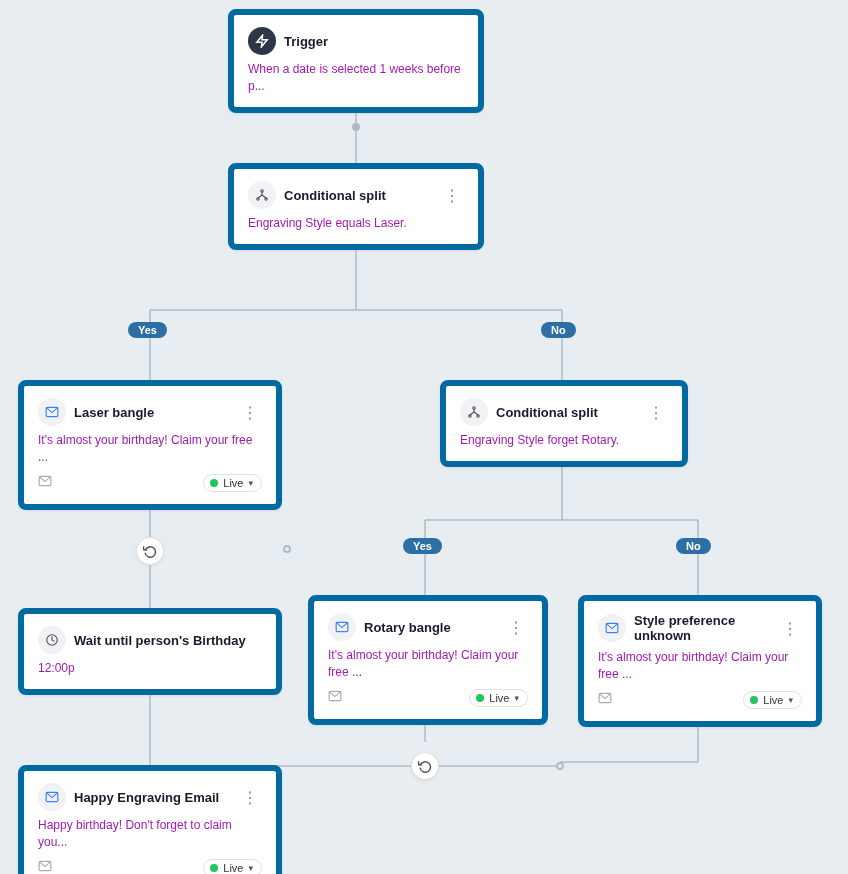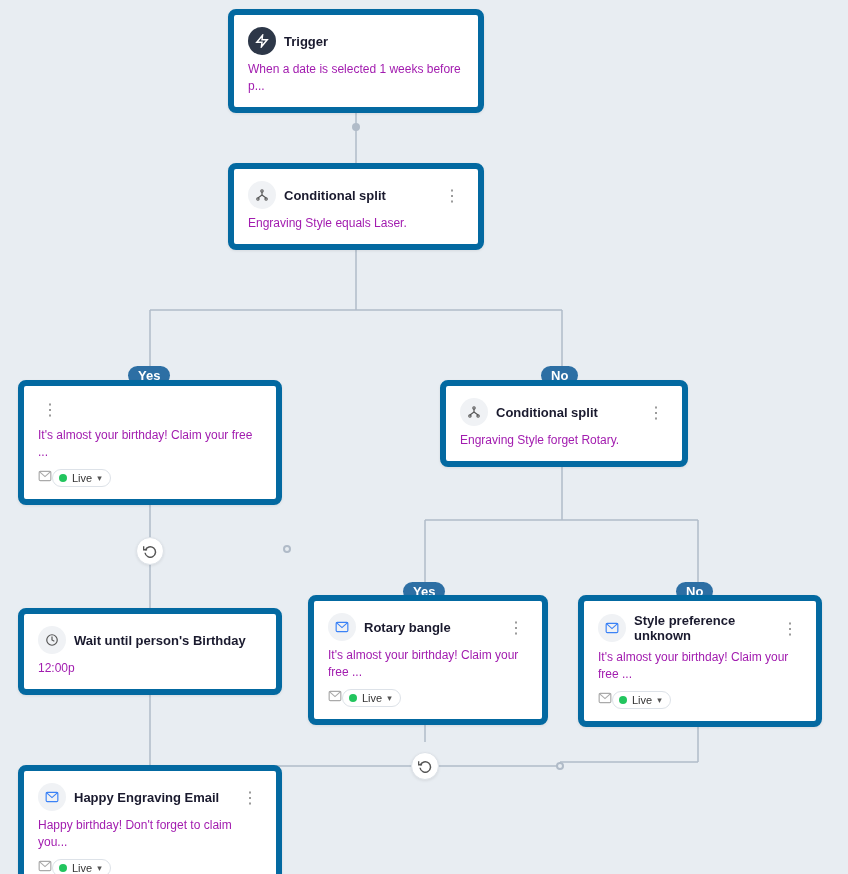--- a/index.html
+++ b/index.html
@@ -43,20 +43,21 @@
       color: #1a1a2e;
     }
     .card-subtitle {
       font-size: 12px;
       color: #a21caf;
       line-height: 1.4;
     }
     .card-footer {
       display: flex;
       align-items: center;
+      justify-content: space-between;
       margin-top: 8px;
     }
     .icon-circle {
       width: 28px; height: 28px;
       border-radius: 50%;
       background: #f0f2f5;
       display: flex; align-items: center; justify-content: center;
       flex-shrink: 0;
     }
     .icon-circle.dark {
@@ -101,23 +102,22 @@
     .email-icon {
       color: #3b82f6;
     }
     
     .branch-label {
       position: absolute;
       background: #2d6fa4;
       color: #fff;
       border-radius: 12px;
       padding: 2px 10px;
-      font-size: 13px;
+      font-size: 11px;
       font-weight: 600;
-      margin-top: 44px;
     }
     
     svg.connectors {
       position: absolute;
       top: 0; left: 0;
       width: 848px;
       height: 874px;
       pointer-events: none;
     }
     svg.connectors line, svg.connectors path {
@@ -229,20 +229,29 @@
   <div class="branch-label" style="left:128px; top:322px;">
     <span>Yes</span>
   </div>
 
   <div class="branch-label" style="left:541px; top:322px;">
     <span>No</span>
   </div>
 
   <div class="card" style="left:18px; top:380px; width:264px;">
     <div class="card-header">
+      <div class="card-title-row">
+        <div class="icon-circle email-icon">
+          <svg viewBox="0 0 24 24" fill="none" stroke="#3b82f6" stroke-width="2">
+            <rect x="2" y="4" width="20" height="16" rx="2"></rect>
+            <polyline points="2,4 12,13 22,4"></polyline>
+          </svg>
+        </div>
+        <span class="card-title">Laser bangle</span>
+      </div>
       <button class="three-dots">⋮</button>
     </div>
     <div class="card-subtitle">It's almost your birthday! Claim your free ...</div>
     <div class="card-footer">
       <div>
         <svg width="14" height="14" viewBox="0 0 24 24" fill="none" stroke="#aaa" stroke-width="2">
           <rect x="2" y="4" width="20" height="16" rx="2"></rect>
           <polyline points="2,4 12,13 22,4"></polyline>
         </svg>
       </div>

